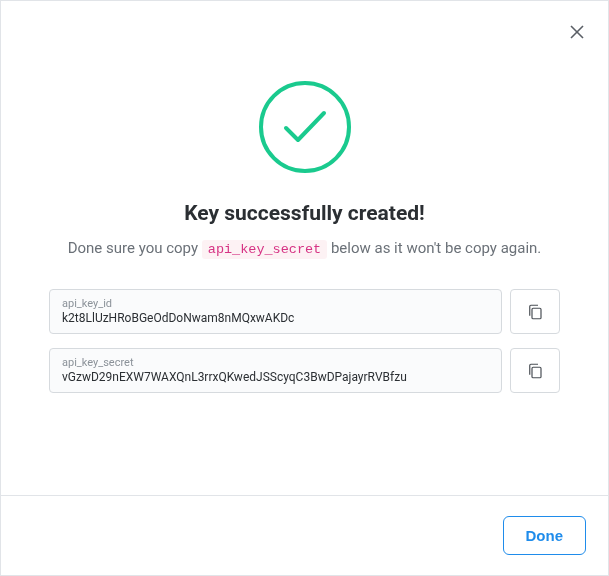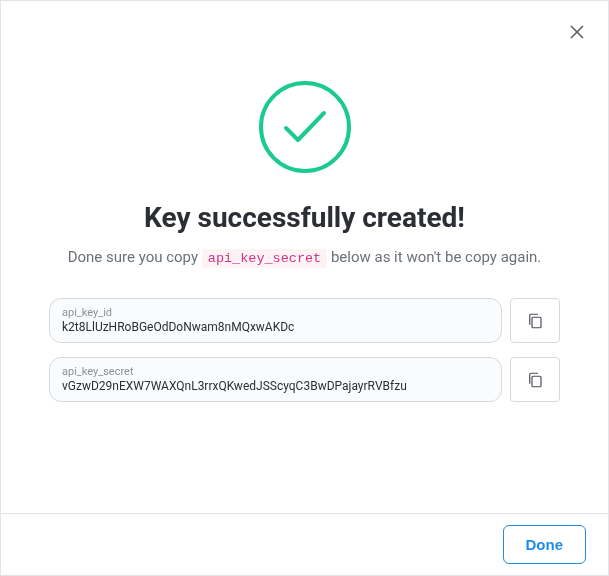--- a/index.html
+++ b/index.html
@@ -51,21 +51,21 @@
     .success-circle svg {
       width: 48px;
       height: 40px;
       stroke: #1ACA8E;
       stroke-width: 4;
       fill: none;
       stroke-linecap: round;
       stroke-linejoin: round;
     }
     .heading {
-      font-size: 28px;
+      font-size: 21px;
       font-weight: 700;
       color: #2b2f33;
       margin-bottom: 14px;
     }
     .subtext {
       font-size: 15px;
       color: #6b7178;
       text-align: center;
       margin-bottom: 32px;
     }
@@ -79,21 +79,21 @@
     }
     .field-row {
       display: flex;
       width: 100%;
       gap: 8px;
       margin-bottom: 14px;
     }
     .field-box {
       flex: 1;
       border: 1px solid #d6dade;
-      border-radius: 12px;
+      border-radius: 4px;
       background: #fafbfc;
       padding: 7px 12px 8px 12px;
       overflow: hidden;
     }
     .field-label {
       font-size: 11px;
       color: #8b9299;
       line-height: 1.2;
       margin-bottom: 1px;
     }
@@ -116,21 +116,21 @@
     }
     .copy-btn svg {
       width: 18px;
       height: 20px;
       stroke: #4a4f55;
       fill: none;
       stroke-width: 1.6;
     }
     .footer {
       border-top: 1px solid #e1e4e8;
-      padding: 11px 22px;
+      padding: 20px 22px;
       display: flex;
       justify-content: flex-end;
     }
     .done-btn {
       border: 1.5px solid #1f8ceb;
       color: #1f8ceb;
       background: #fff;
       border-radius: 6px;
       font-size: 15px;
       font-weight: 600;

